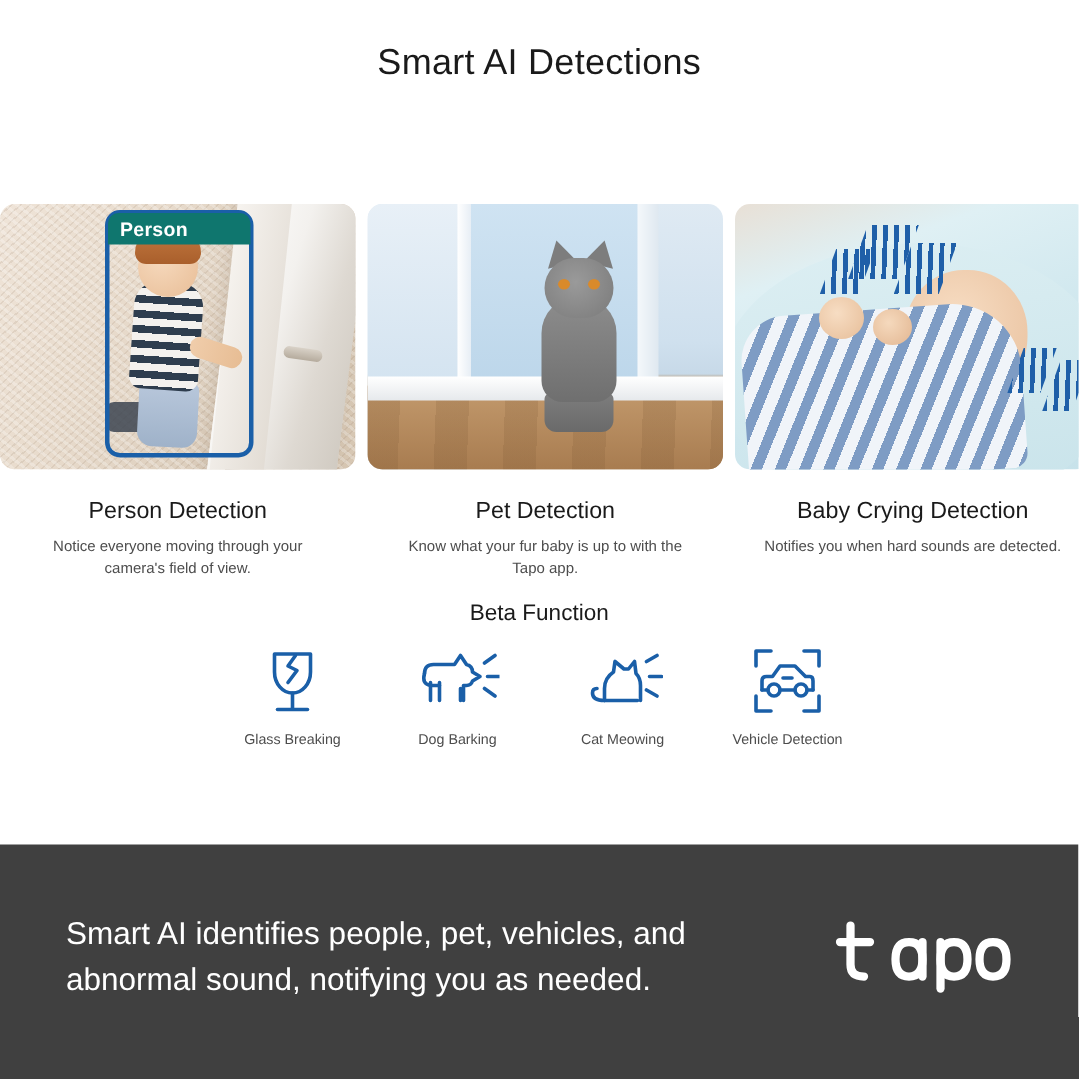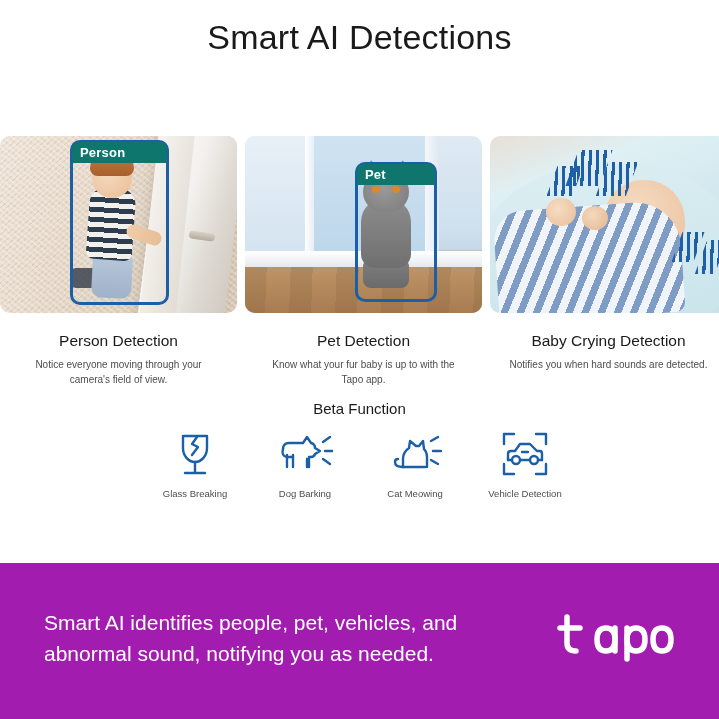--- a/index.html
+++ b/index.html
@@ -12,25 +12,25 @@
     background: #ffffff;
     font-family: "Liberation Sans", sans-serif;
     overflow: hidden;
     position: relative;
     -webkit-font-smoothing: antialiased;
   }
 
   
   .page-title {
     position: absolute;
-    top: 18px;
+    top: 28px;
     left: 0;
     width: 719px;
     text-align: center;
-    font-size: 34px;
+    font-size: 24px;
     font-weight: 400;
     color: #1a1a1a;
     letter-spacing: 0.2px;
   }
 
   
   .cards {
     position: absolute;
     top: 136px;
     left: 0;
@@ -310,21 +310,21 @@
     color: #4d4d4d;
   }
 
   
   .footer {
     position: absolute;
     left: 0;
     top: 563px;
     width: 719px;
     height: 156px;
-    background: #a21caf;
+    background: #404040;
   }
   .footer-text {
     position: absolute;
     left: 44px;
     top: 44px;
     width: 470px;
     color: #ffffff;
     font-size: 21px;
     line-height: 31px;
     font-weight: 400;
@@ -376,23 +376,20 @@
         <div class="floor"></div>
         <div class="threshold"></div>
         <div class="cat-legs"></div>
         <div class="cat-body"></div>
         <div class="ear-l"></div>
         <div class="ear-r"></div>
         <div class="cat-head"></div>
         <div class="eye-l"></div>
         <div class="eye-r"></div>
       </div>
-      <div class="detect-box box-pet">
-        <div class="detect-label">Pet</div>
-      </div>
     </div>
     <div class="card-title">Pet Detection</div>
     <div class="card-desc">Know what your fur baby is up to with the Tapo app.</div>
   </div>
 
   <div class="card">
     <div class="card-media">
       <div class="scene-baby">
         <div class="pillow"></div>
         <div class="head"></div>

